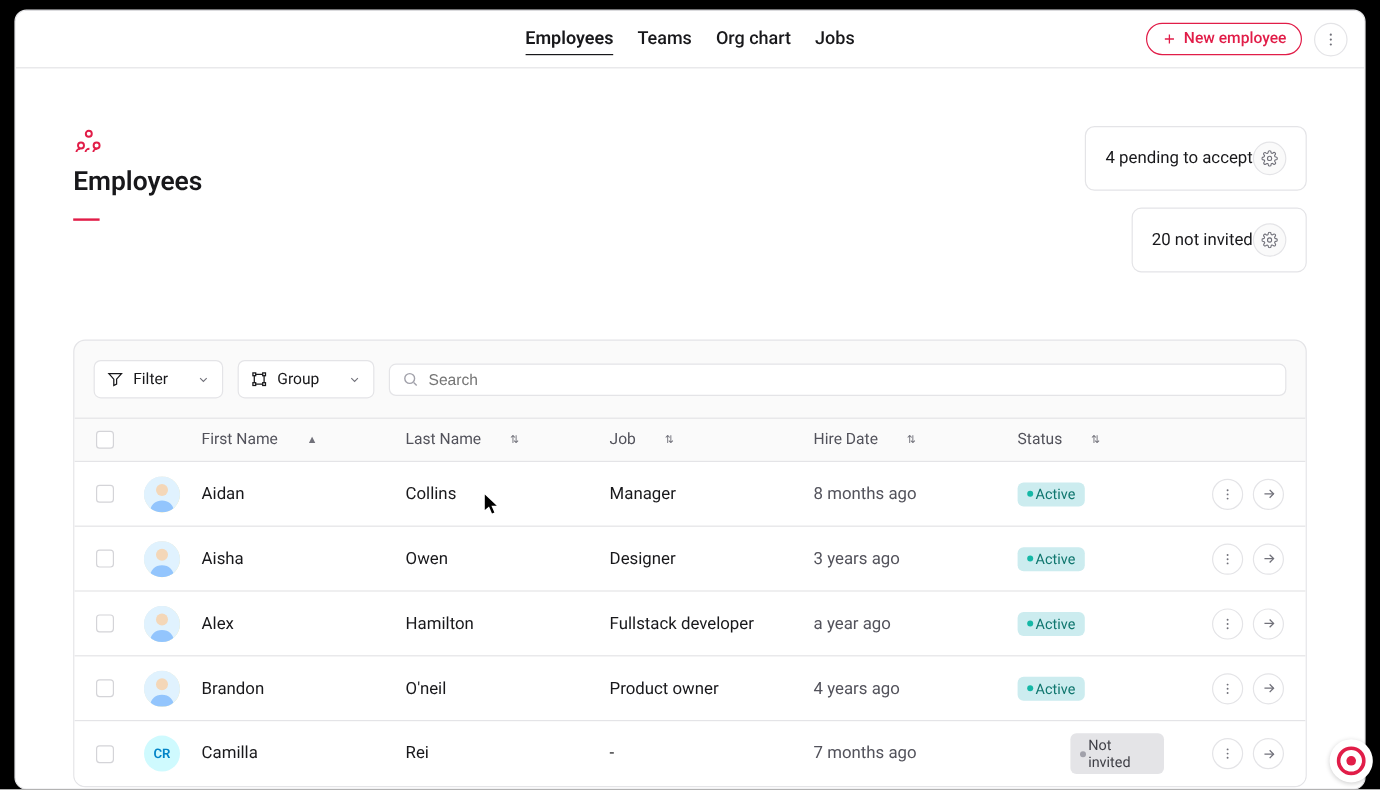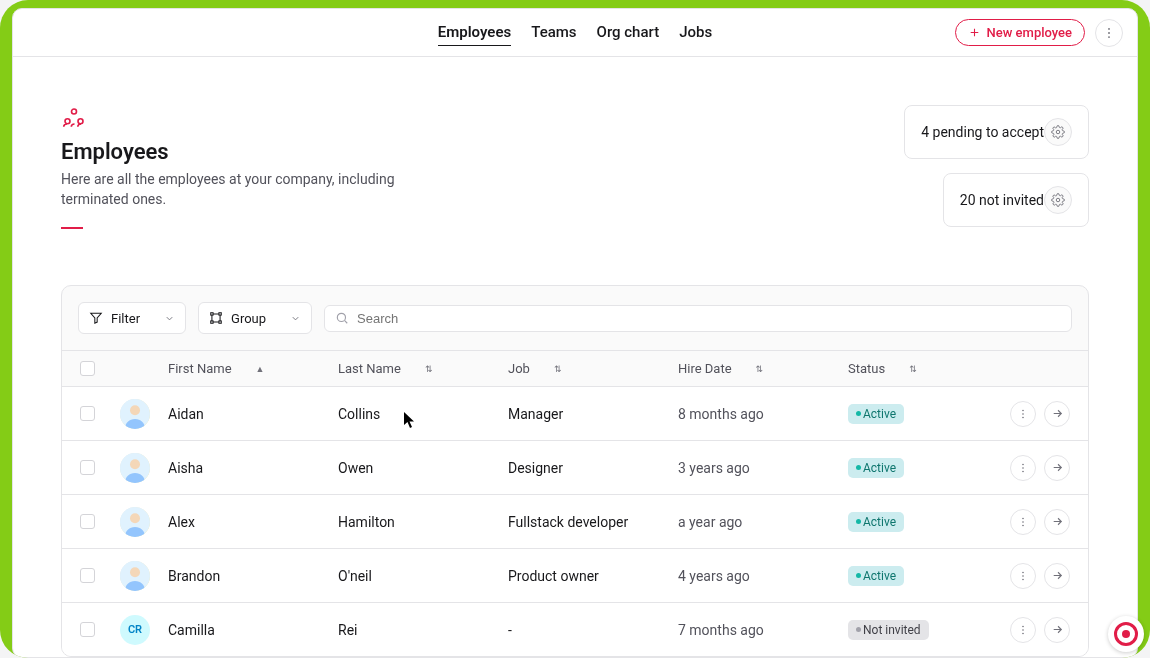--- a/index.html
+++ b/index.html
@@ -7,24 +7,23 @@
   body {
     font-family: -apple-system, BlinkMacSystemFont, "Segoe UI", Roboto, Helvetica, Arial, sans-serif;
     font-size:14px;
     color:#18181b;
     background:#f4f4f5;
     overflow:hidden;
   }
   .frame {
     width:1150px;
     height:658px;
-    background:#84cc16;
+    background:#000000;
     position:relative;
     overflow:hidden;
-    border-radius:28px;
   }
   .inner {
     position:absolute;
     left:12px; right:12px; top:8px; bottom:0;
     background:#fff;
     border:1px solid #e4e4e7;
     border-radius:10px;
     overflow:hidden;
   }
   
@@ -162,21 +161,21 @@
   .avatar.initials { background:#cffafe; color:#0284c7; }
   .avatar svg{width:100%;height:100%;}
   .cell { font-size:14px; color:#18181b; }
   .cell.muted { color:#52525b; }
   .badge {
     display:inline-flex; align-items:center; gap:2px;
     border-radius:5px; padding:3px 8px; font-size:12px;
   }
   .badge.active { background:#ccecef; color:#0f766e; }
   .badge.active .dot{ width:5px;height:5px;border-radius:50%;background:#14b8a6; }
-  .badge.not { background:#e4e4e7; color:#3f3f46; }
+  .badge.not { background:#e4e4e7; color:#3f3f46;margin-left:44px; }
   .badge.not .dot{ width:5px;height:5px;border-radius:50%;background:#a1a1aa; }
   .row-actions { display:flex; gap:8px; justify-content:flex-end;}
   .round {
     width:26px;height:26px;border-radius:50%;border:1px solid #e4e4e7;
     background:#fff; color:#71717a;
     display:flex;align-items:center;justify-content:center;cursor:pointer;
   }
   .sort-indicator { font-size:9px; color:#71717a; }
   
   .fake-cursor {
@@ -242,21 +241,20 @@
           <svg width="26" height="26" viewBox="0 0 24 24" fill="none" stroke="currentColor" stroke-width="1.5">
             <circle cx="12" cy="6" r="2.3"></circle>
             <circle cx="6" cy="15" r="2.3"></circle>
             <circle cx="18" cy="15" r="2.3"></circle>
             <path d="M9.5 20c0-1.5 1.4-2.5 3-2.5"></path>
             <path d="M2.5 20c0-1.5 1.4-2.5 3-2.5"></path>
             <path d="M15.5 20c0-1.5 1.4-2.5 3-2.5"></path>
           </svg>
         </div>
         <div class="hero-title" data-interactable="false">Employees</div>
-        <div class="hero-sub" data-interactable="false">Here are all the employees at your company, including terminated ones.</div>
         <div class="hero-underline" data-interactable="false"></div>
       </div>
       <div class="hero-right">
         <div class="alert-card" data-interactable="true">
           <span class="alert-text" data-interactable="false">4 pending to accept</span>
           <div class="gear" data-interactable="true">
             <span data-interactable="false">
               <svg width="14" height="14" viewBox="0 0 24 24" fill="none" stroke="currentColor" stroke-width="1.6">
                   <circle cx="12" cy="12" r="3"></circle>
                   <path d="M19.4 15a1.7 1.7 0 0 0 .3 1.8l.1.1a2 2 0 1 1-2.8 2.8l-.1-.1a1.7 1.7 0 0 0-1.8-.3 1.7 1.7 0 0 0-1 1.5V21a2 2 0 0 1-4 0v-.1a1.7 1.7 0 0 0-1-1.5 1.7 1.7 0 0 0-1.8.3l-.1.1a2 2 0 1 1-2.8-2.8l.1-.1a1.7 1.7 0 0 0 .3-1.8 1.7 1.7 0 0 0-1.5-1H3a2 2 0 0 1 0-4h.1a1.7 1.7 0 0 0 1.5-1 1.7 1.7 0 0 0-.3-1.8l-.1-.1a2 2 0 1 1 2.8-2.8l.1.1a1.7 1.7 0 0 0 1.8.3H9a1.7 1.7 0 0 0 1-1.5V3a2 2 0 0 1 4 0v.1a1.7 1.7 0 0 0 1 1.5 1.7 1.7 0 0 0 1.8-.3l.1-.1a2 2 0 1 1 2.8 2.8l-.1.1a1.7 1.7 0 0 0-.3 1.8V9a1.7 1.7 0 0 0 1.5 1H21a2 2 0 0 1 0 4h-.1a1.7 1.7 0 0 0-1.5 1z"></path>

